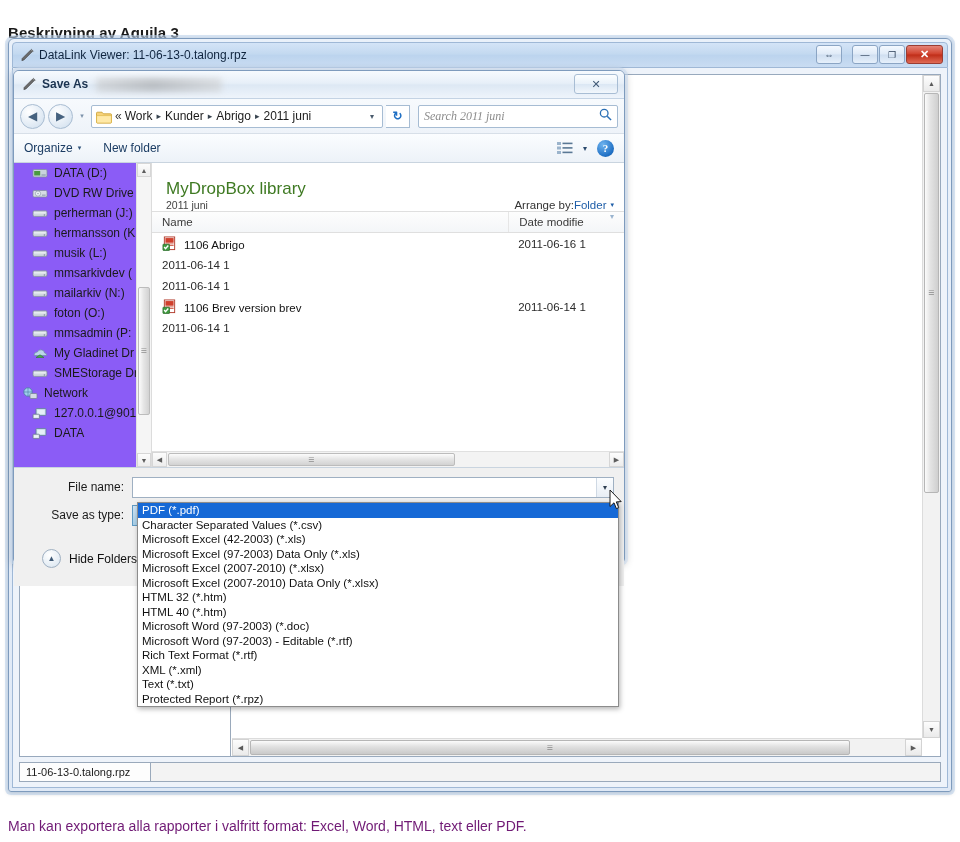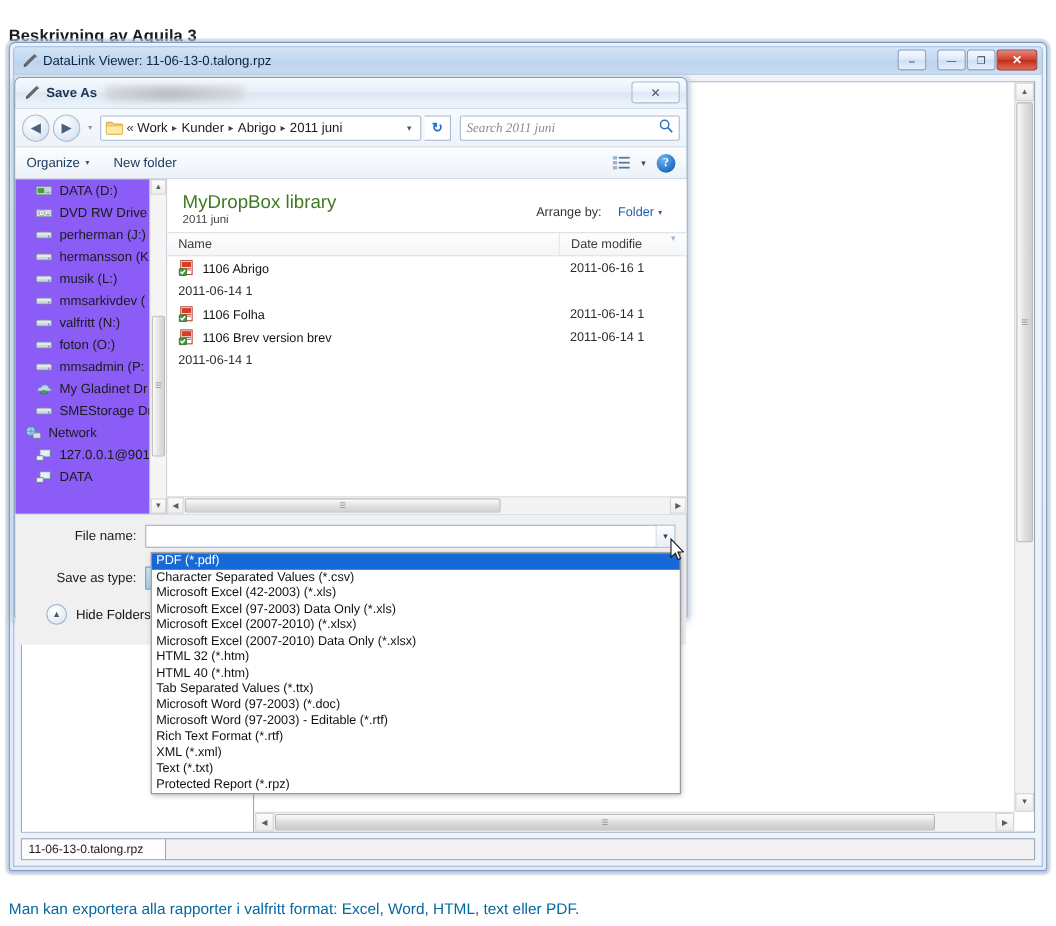--- a/index.html
+++ b/index.html
@@ -14,21 +14,21 @@
 
   
   #doc-heading{
     position:absolute; left:8px; top:18px; height:28px;
     display:flex; align-items:center;
     font-size:15px; font-weight:bold; color:#1a1a1a;
     letter-spacing:.1px;
   }
   #doc-caption{
     position:absolute; left:8px; top:818px;
-    font-size:14px; color:#0369a1;
+    font-size:14px; color:#701a75;
   }
 
   
   #viewer-window{
     position:absolute; left:8px; top:38px; width:944px; height:754px;
     border:1px solid #7e9bbd;
     border-radius:6px 6px 3px 3px;
     background:linear-gradient(180deg,#eaf1fa 0%,#dfe9f6 100%);
     box-shadow:0 0 0 3px rgba(190,212,236,.60), 0 1px 4px rgba(0,0,0,.35);
     padding:3px;
@@ -257,27 +257,27 @@
   .ti{ width:16px;height:14px;flex:none; }
   #tree-scroll{
     position:absolute;right:0;top:0;bottom:0;width:15px;background:#f5f5f5;border-left:1px solid #e2e2e2;
   }
   #tree-scroll .arw{position:absolute;left:0;width:14px;height:14px;display:flex;align-items:center;justify-content:center;font-size:7px;color:#5d5d5d;background:linear-gradient(180deg,#fcfcfc,#ededed);border:1px solid #d6d6d6;}
   #tree-scroll .arw.up{top:0}#tree-scroll .arw.dn{bottom:0}
   #tree-scroll .thumb{position:absolute;left:1px;width:12px;top:124px;height:128px;background:linear-gradient(90deg,#fcfcfc,#e6e6e6 45%,#d2d2d2);border:1px solid #bcbcbc;border-radius:2px;display:flex;align-items:center;justify-content:center;color:#8e8e8e;font-size:7px;}
 
   #filepane{ flex:1; position:relative; background:#fff; min-width:0; }
   #library-head{
-    height:48px; padding:6px 22px 0 14px; display:flex; align-items:center;
+    height:48px; padding:6px 10px 0 14px; display:flex; align-items:flex-end;
   }
   #library-head .lh-left .title{
     font-size:17px; color:#3f7a23; font-weight:normal; line-height:19px;
   }
   #library-head .lh-left .sub{ font-size:10.5px; color:#444; margin-top:1px;}
-  #library-head .lh-right{ margin-left:auto; display:flex; align-items:center; gap:15px; padding-top:5px;}
+  #library-head .lh-right{ margin-left:auto; display:flex; align-items:center; gap:0; padding-top:5px;}
   .arrange-lbl{ font-size:11.5px;color:#333;}
   .arrange-val{ font-size:11.5px;color:#1f5ea8; display:flex; align-items:center; gap:4px;}
   .arrange-val .car{font-size:7px;}
 
   #col-head{
     height:22px; border-top:1px solid #dfdfdf; border-bottom:1px solid #dfdfdf;
     background:linear-gradient(180deg,#fdfdfd,#f4f6f8);
     display:flex; align-items:center; position:relative;
   }
   #col-head .ch{
@@ -299,21 +299,21 @@
     position:absolute;left:0;right:0;bottom:0;height:16px;background:#f3f3f3;border-top:1px solid #e0e0e0;
   }
   #filepane-hscroll .arw{position:absolute;top:0;width:15px;height:15px;display:flex;align-items:center;justify-content:center;font-size:7px;color:#5d5d5d;background:linear-gradient(180deg,#fcfcfc,#ededed);border:1px solid #d6d6d6;}
   #filepane-hscroll .arw.lf{left:0}#filepane-hscroll .arw.rt{right:0}
   #filepane-hscroll .thumb{position:absolute;top:1px;height:13px;left:16px;width:287px;background:linear-gradient(180deg,#fcfcfc,#e6e6e6 45%,#d2d2d2);border:1px solid #bcbcbc;border-radius:2px;display:flex;align-items:center;justify-content:center;color:#8e8e8e;font-size:7px;}
 
   
   #dlg-foot{
     position:relative;height:118px;background:#f0f0f0;padding:8px 10px 0 10px;
   }
-  .frow{ display:flex; align-items:center; height:22px; margin-bottom:16px;}
+  .frow{ display:flex; align-items:center; height:22px; margin-bottom:6px;}
   .frow .flbl{ width:108px; text-align:right; padding-right:8px; font-size:12px; color:#1a1a1a;}
   .fctrl{
     flex:1; height:21px; border:1px solid #9fb0c2; background:#fff;
     display:flex; align-items:center; padding:0 0 0 5px; font-size:12px; color:#111;
     position:relative;
   }
   .fctrl .dd{
     position:absolute;right:0;top:0;width:17px;height:100%;
     display:flex;align-items:center;justify-content:center;font-size:8px;color:#2f3f51;
     background:linear-gradient(180deg,#fbfdff,#e8eef5);
@@ -542,21 +542,21 @@
                 <circle cx="12.4" cy="9" r=".8" fill="#7f8d9a"></circle>
               </svg></span>
             <span>mmsarkivdev (</span>
           </div>
           <div class="tree-item child">
             <span class="ti"><svg viewBox="0 0 16 14" width="16" height="14">
                 <rect x="1" y="4.8" width="14" height="5.6" rx="1.4" fill="#cfd7de" stroke="#7d8c99" stroke-width=".7"></rect>
                 <rect x="2" y="6" width="11.8" height="1.6" fill="#e6ebf0"></rect>
                 <circle cx="12.4" cy="9" r=".8" fill="#7f8d9a"></circle>
               </svg></span>
-            <span>valfritt (N:)</span>
+            <span>mailarkiv (N:)</span>
           </div>
           <div class="tree-item child">
             <span class="ti"><svg viewBox="0 0 16 14" width="16" height="14">
                 <rect x="1" y="4.8" width="14" height="5.6" rx="1.4" fill="#cfd7de" stroke="#7d8c99" stroke-width=".7"></rect>
                 <rect x="2" y="6" width="11.8" height="1.6" fill="#e6ebf0"></rect>
                 <circle cx="12.4" cy="9" r=".8" fill="#7f8d9a"></circle>
               </svg></span>
             <span>foton (O:)</span>
           </div>
           <div class="tree-item child">
@@ -649,31 +649,20 @@
                   <path d="M2.3 11.8 L3.8 13.6 L6.7 10.2" fill="none" stroke="#ffffff" stroke-width="1.5"></path>
                 </svg></span>
               <span>1106 Abrigo</span>
             </div>
             <div class="fd">2011-06-16 1</div>
           </div>
           <div class="file-row">
             <div class="fd">2011-06-14 1</div>
           </div>
           <div class="file-row">
-            <div class="fn">
-              <span class="rpt-icon"><svg viewBox="0 0 16 16" width="15" height="15">
-                  <rect x="2.5" y="1" width="11" height="13.5" fill="#ffffff" stroke="#b23c2d" stroke-width="1"></rect>
-                  <rect x="3.6" y="2.2" width="8.8" height="5" fill="#d03f2c"></rect>
-                  <rect x="3.6" y="8" width="8.8" height=".9" fill="#c94f3a"></rect>
-                  <rect x="3.6" y="9.6" width="8.8" height=".9" fill="#c94f3a"></rect>
-                  <rect x="1" y="8.8" width="7" height="6.6" rx=".6" fill="#3f9a3f" stroke="#2c6f2c" stroke-width=".8"></rect>
-                  <path d="M2.3 11.8 L3.8 13.6 L6.7 10.2" fill="none" stroke="#ffffff" stroke-width="1.5"></path>
-                </svg></span>
-              <span>1106 Folha</span>
-            </div>
             <div class="fd">2011-06-14 1</div>
           </div>
           <div class="file-row">
             <div class="fn">
               <span class="rpt-icon"><svg viewBox="0 0 16 16" width="15" height="15">
                   <rect x="2.5" y="1" width="11" height="13.5" fill="#ffffff" stroke="#b23c2d" stroke-width="1"></rect>
                   <rect x="3.6" y="2.2" width="8.8" height="5" fill="#d03f2c"></rect>
                   <rect x="3.6" y="8" width="8.8" height=".9" fill="#c94f3a"></rect>
                   <rect x="3.6" y="9.6" width="8.8" height=".9" fill="#c94f3a"></rect>
                   <rect x="1" y="8.8" width="7" height="6.6" rx=".6" fill="#3f9a3f" stroke="#2c6f2c" stroke-width=".8"></rect>
@@ -721,21 +710,20 @@
 
 <div id="combo-popup">
     <div class="opt sel">PDF (*.pdf)</div>
     <div class="opt">Character Separated Values (*.csv)</div>
     <div class="opt">Microsoft Excel (42-2003) (*.xls)</div>
     <div class="opt">Microsoft Excel (97-2003) Data Only (*.xls)</div>
     <div class="opt">Microsoft Excel (2007-2010) (*.xlsx)</div>
     <div class="opt">Microsoft Excel (2007-2010) Data Only (*.xlsx)</div>
     <div class="opt">HTML 32 (*.htm)</div>
     <div class="opt">HTML 40 (*.htm)</div>
-    <div class="opt">Tab Separated Values (*.ttx)</div>
     <div class="opt">Microsoft Word (97-2003) (*.doc)</div>
     <div class="opt">Microsoft Word (97-2003) - Editable (*.rtf)</div>
     <div class="opt">Rich Text Format (*.rtf)</div>
     <div class="opt">XML (*.xml)</div>
     <div class="opt">Text (*.txt)</div>
     <div class="opt">Protected Report (*.rpz)</div>
   </div>
 
 <div id="combo-cursor">
   <svg viewBox="0 0 13 21" width="13" height="21">

